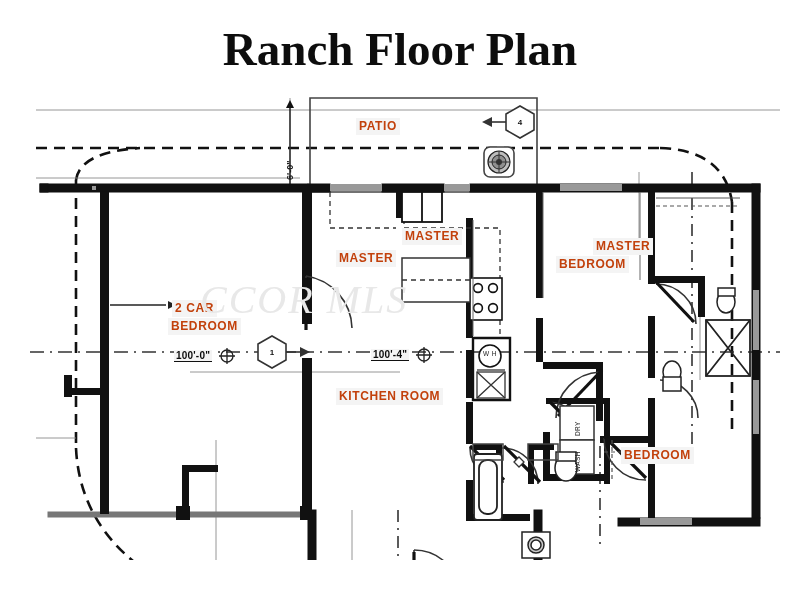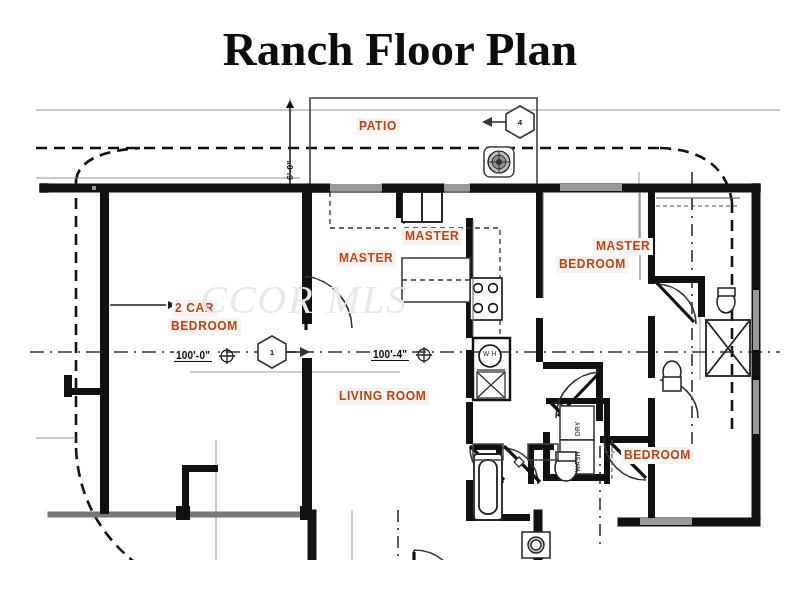--- a/index.html
+++ b/index.html
@@ -423,21 +423,21 @@
       </g>
 
     </svg>
 
     <div class="room-label" style="left:356px; top:38px;">PATIO</div>
 
     <div class="room-label" style="left:402px; top:148px;">MASTER</div>
 
     <div class="room-label" style="left:336px; top:170px;">MASTER</div>
 
-    <div class="room-label" style="left:336px; top:308px;">LIVING ROOM</div>
+    <div class="room-label" style="left:336px; top:308px;">KITCHEN ROOM</div>
 
     <div class="room-label" style="left:172px; top:220px;">2 CAR</div>
     <div class="room-label" style="left:168px; top:238px;">BEDROOM</div>
 
     <div class="room-label" style="left:560px; top:158px;margin-left:33px;">MASTER</div>
     <div class="room-label" style="left:556px; top:176px;">BEDROOM</div>
 
     <div class="room-label" style="left:621px; top:367px;">BEDROOM</div>
 
     <div class="elev-label" style="left:174px; top:270px;">100'-0"</div>

